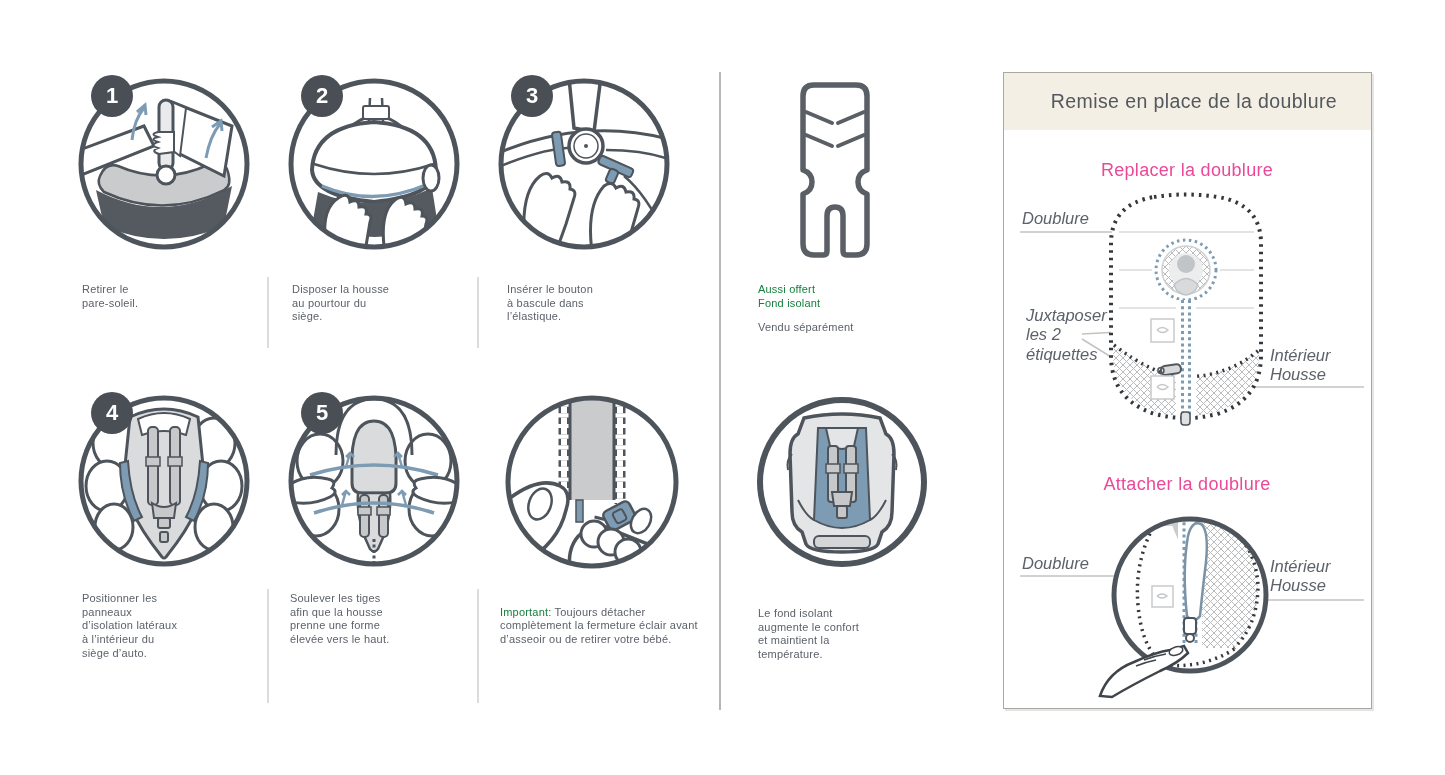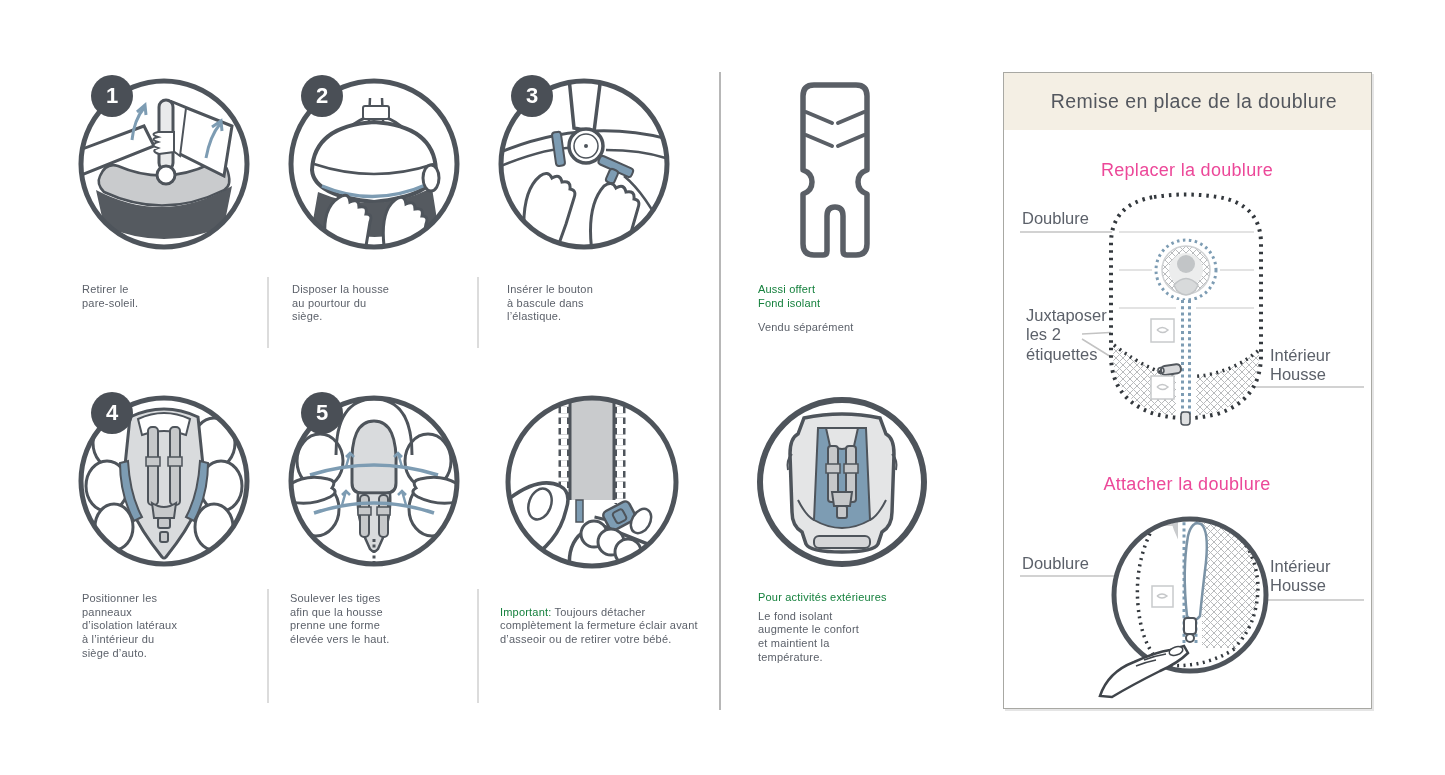--- a/index.html
+++ b/index.html
@@ -30,21 +30,21 @@
   .panel-header{
     height:57px;background:#f4efe4;
     display:flex;align-items:center;justify-content:center;
     font-size:19.5px;color:#53575e;letter-spacing:.4px;padding-left:13px;
   }
   .section-heading{
     font-size:18px;color:#ec4899;text-align:center;letter-spacing:.3px;
     font-weight:500;
   }
   .diag-label{
-    font-size:16.5px;line-height:1.17;color:#5c616a;white-space:pre-line;
+    font-size:16.5px;line-height:1.17;color:#5c616a;white-space:pre-line;font-style:italic;
   }
   .right-align{text-align:left;}
   svg{display:block;}
 </style>
 </head>
 <body>
 
 <div class="abs" style="left:74px;top:74px;width:180px;height:180px">
   <svg width="180" height="180" viewBox="0 0 180 180">
     <defs>
@@ -294,22 +294,21 @@
 <div class="abs caption" style="left:290px;top:592px;width:180px">Soulever les tiges
 afin que la housse
 prenne une forme
 élevée vers le haut.</div>
 
 <div class="abs caption" style="left:500px;top:592px;width:205px">
   <span class="bold">Important:</span><span> Toujours détacher complètement la fermeture éclair avant d’asseoir ou de retirer votre bébé.</span>
 </div>
 
 <div class="abs" style="left:758px;top:591px;width:220px">
-  <div class="caption bold">Pour activités extérieures</div>
-  <div class="caption" style="margin-top:5px">Le fond isolant
+  <div class="caption" style="margin-top:16px">Le fond isolant
 augmente le confort
 et maintient la
 température.</div>
 </div>
 
 <div class="abs vsep" style="left:267px;top:277px;height:71px"></div>
 <div class="abs vsep" style="left:477px;top:277px;height:71px"></div>
 <div class="abs vsep" style="left:267px;top:589px;height:114px"></div>
 <div class="abs vsep" style="left:477px;top:589px;height:114px"></div>
 <div class="abs main-divider" style="left:719px;top:72px;height:638px"></div>

